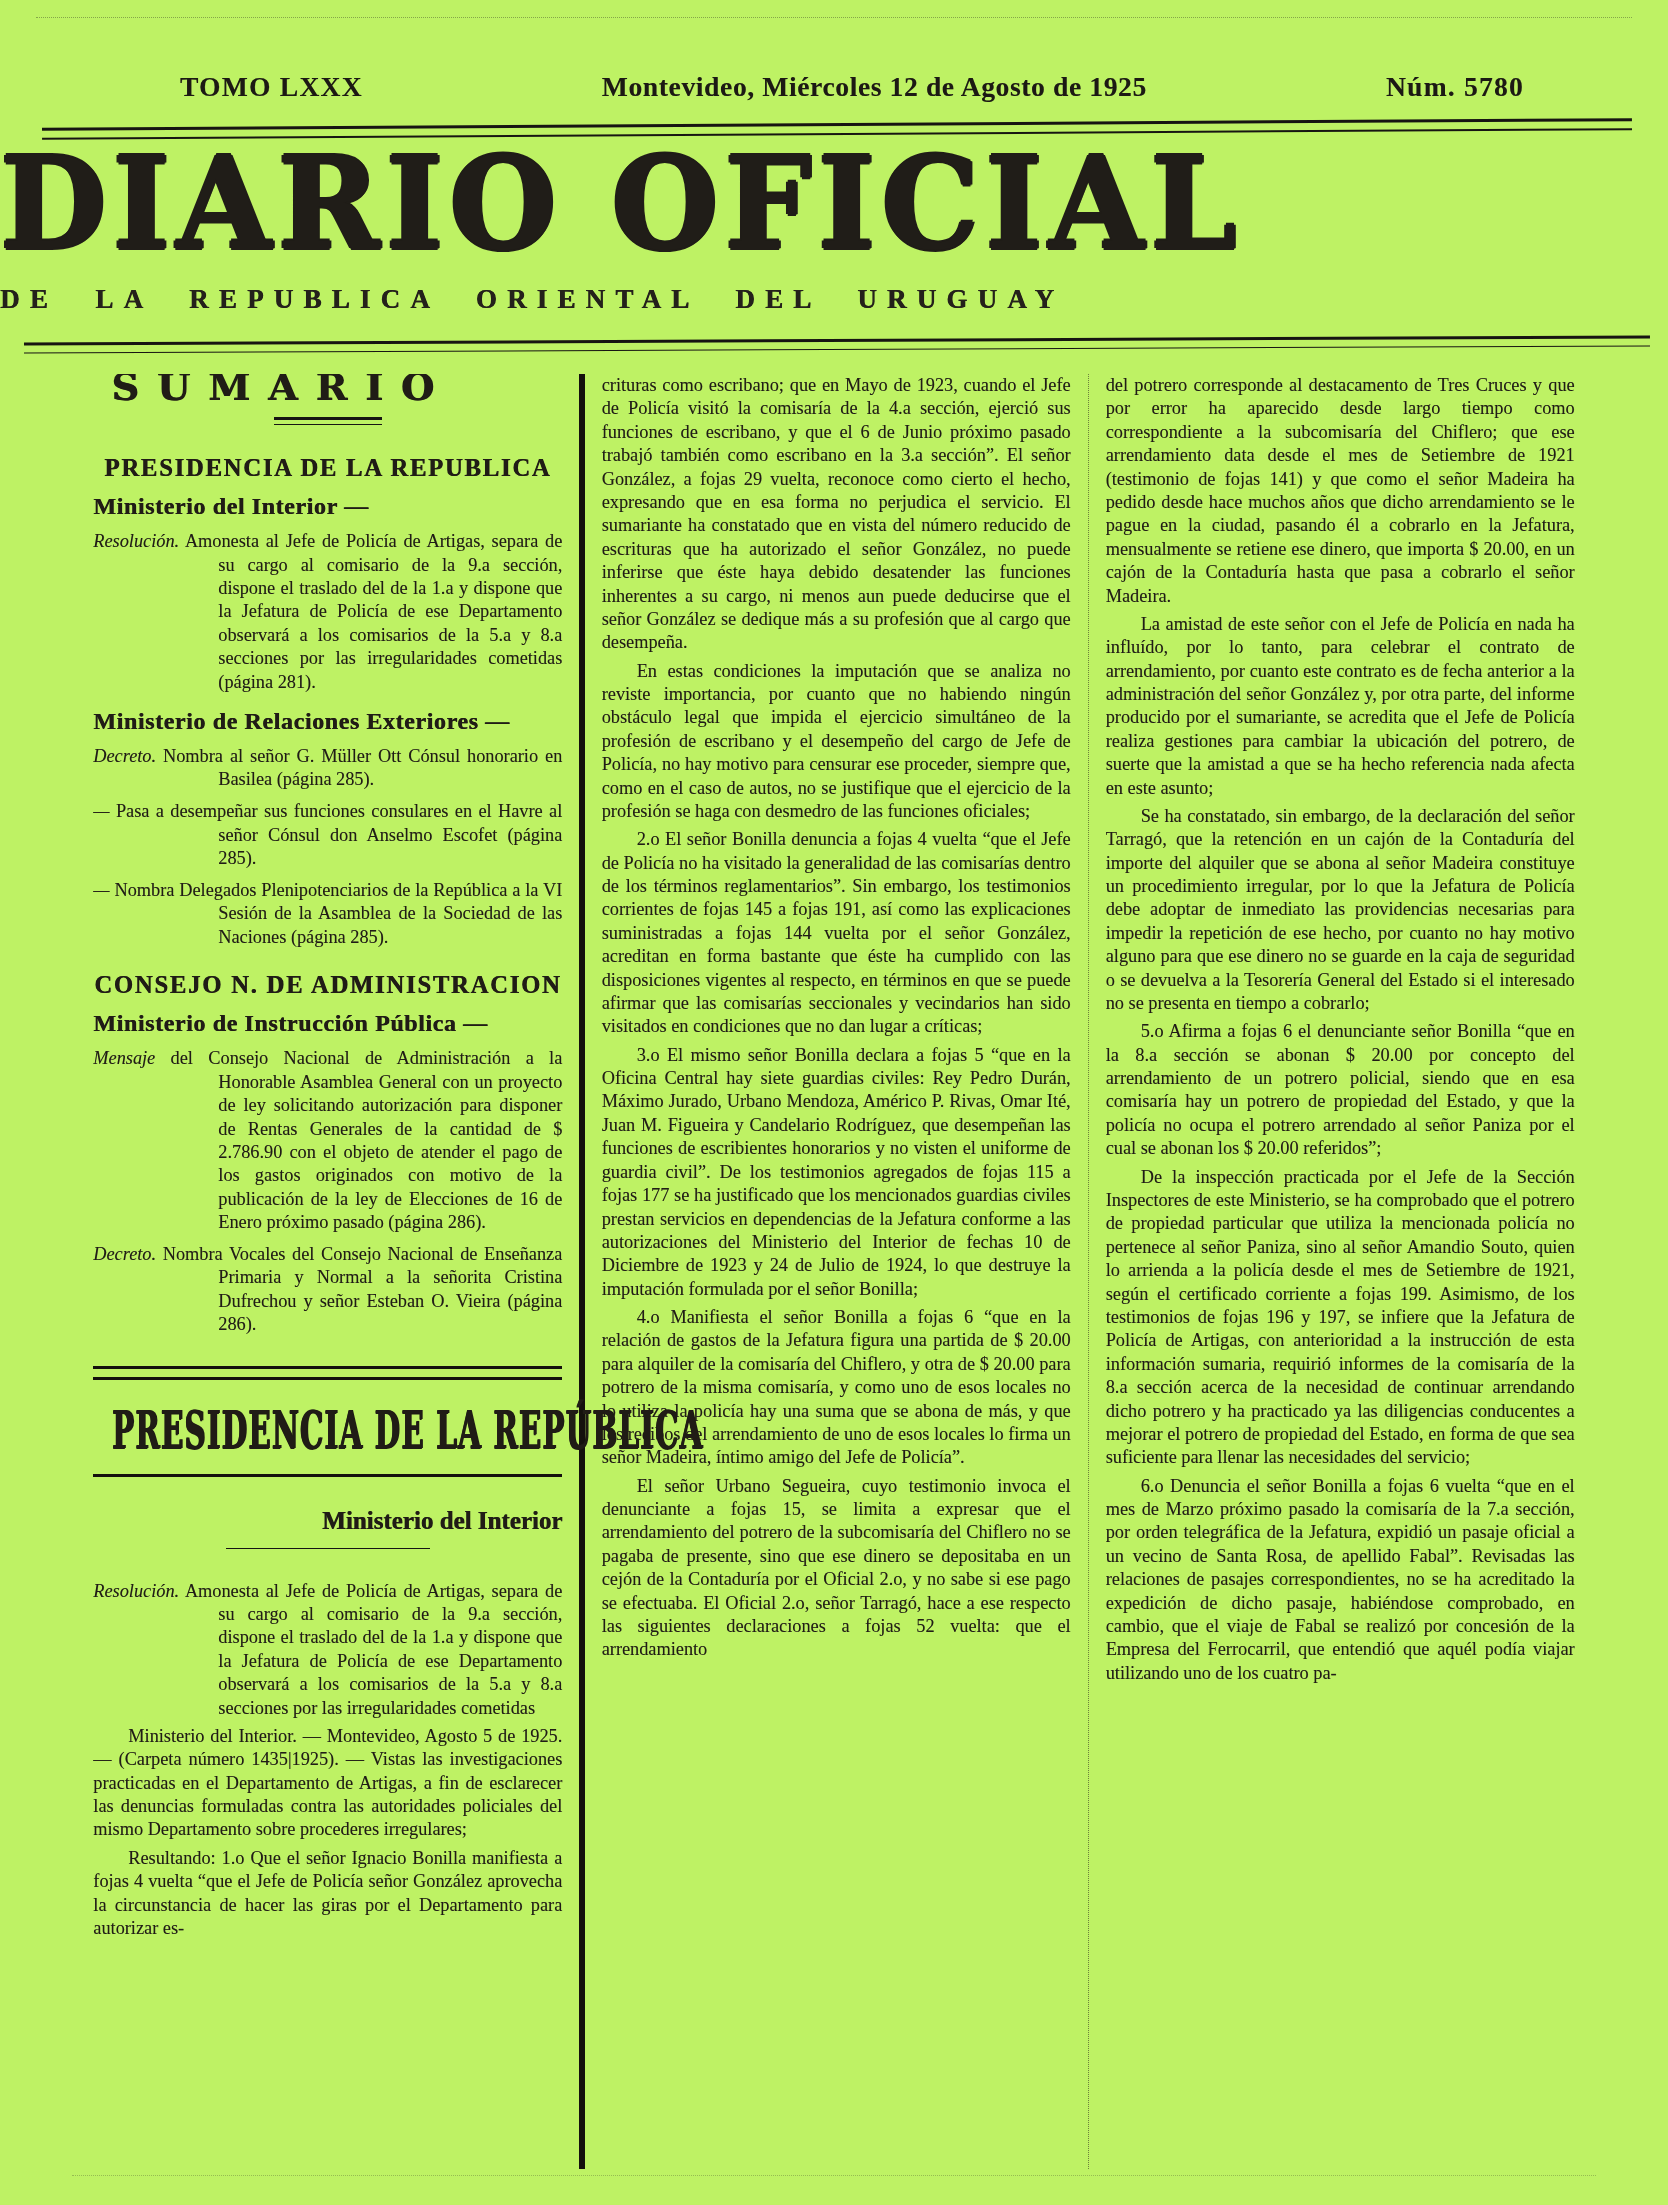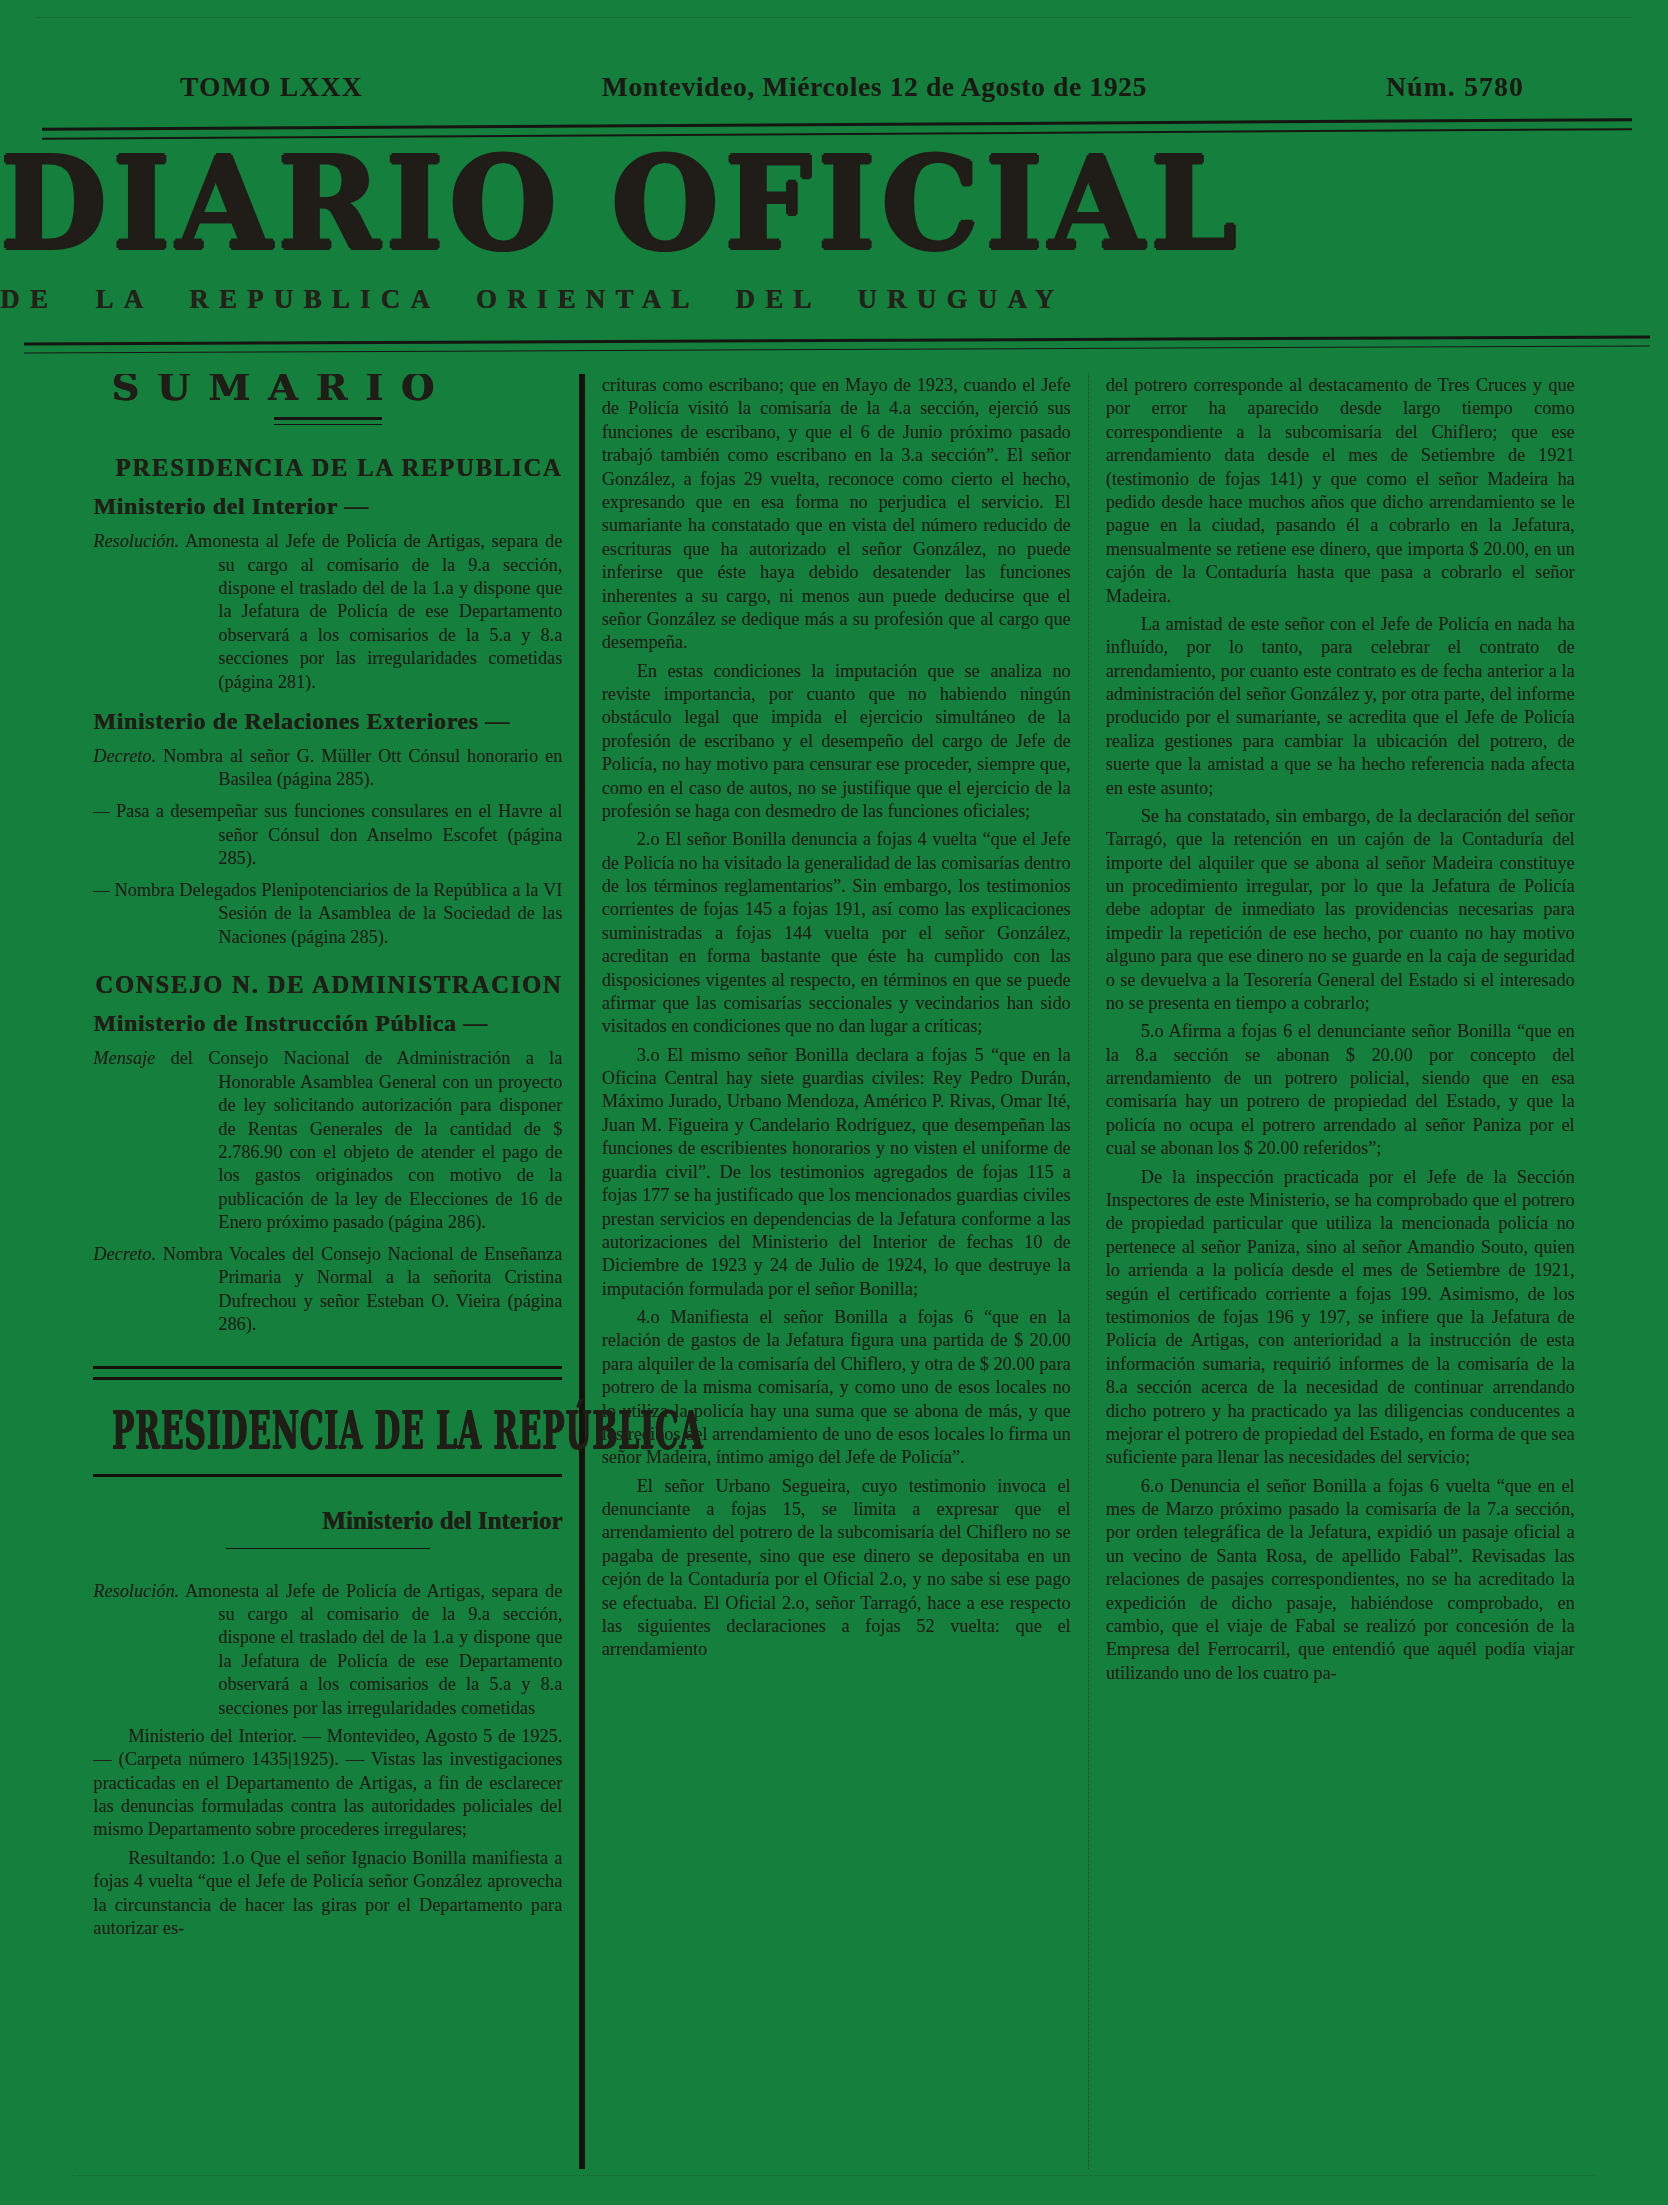--- a/index.html
+++ b/index.html
@@ -1,19 +1,19 @@
 <!DOCTYPE html>
 <html style="font-size:9.6px"><head>
 <meta charset="utf-8">
 <style>
   html,body{margin:0;padding:0;background:#d8d5cc;}
   .page{
     position:relative;
     width:1668px;height:2205px;
-    background:#15803d;
+    background:#bef264;
     color:#1c1914;
     font-family:"Liberation Serif","DejaVu Serif",serif;
     overflow:hidden;
     box-sizing:border-box;
   }
   .page::before{
     content:"";position:absolute;top:17px;left:36px;right:36px;
     border-top:1.8px dotted rgba(30,28,24,.35);
   }
   .page::after{
@@ -76,21 +76,21 @@
     text-align:left;margin:1.2px 0 18px;
     font-family:"DejaVu Serif",serif;
     font-size:38px;font-weight:700;letter-spacing:18px;text-indent:18px;
     text-shadow:0.9px 0 0 currentColor;
   }
   .sumario-divider{
     width:108px;height:4.2px;margin:0 auto 31px;
     border-top:3px solid #171512;border-bottom:1.8px solid #171512;
   }
   .sec-head{
-    text-align:right;font-weight:700;font-size:24.6px;
+    text-align:center;font-weight:700;font-size:24.6px;
     letter-spacing:1.8px;margin:24px 0 15.6px;
     text-shadow:0.6px 0 0 currentColor;
   }
   .ministry{
     font-weight:700;font-size:24px;margin:15.6px 0 12px;
     letter-spacing:0.6px;text-shadow:0.5px 0 0 currentColor;
   }
   .entry{padding-left:125px;text-indent:-125px;margin:0 0 8.4px;}
   .entry .lead{font-style:italic;}
 

